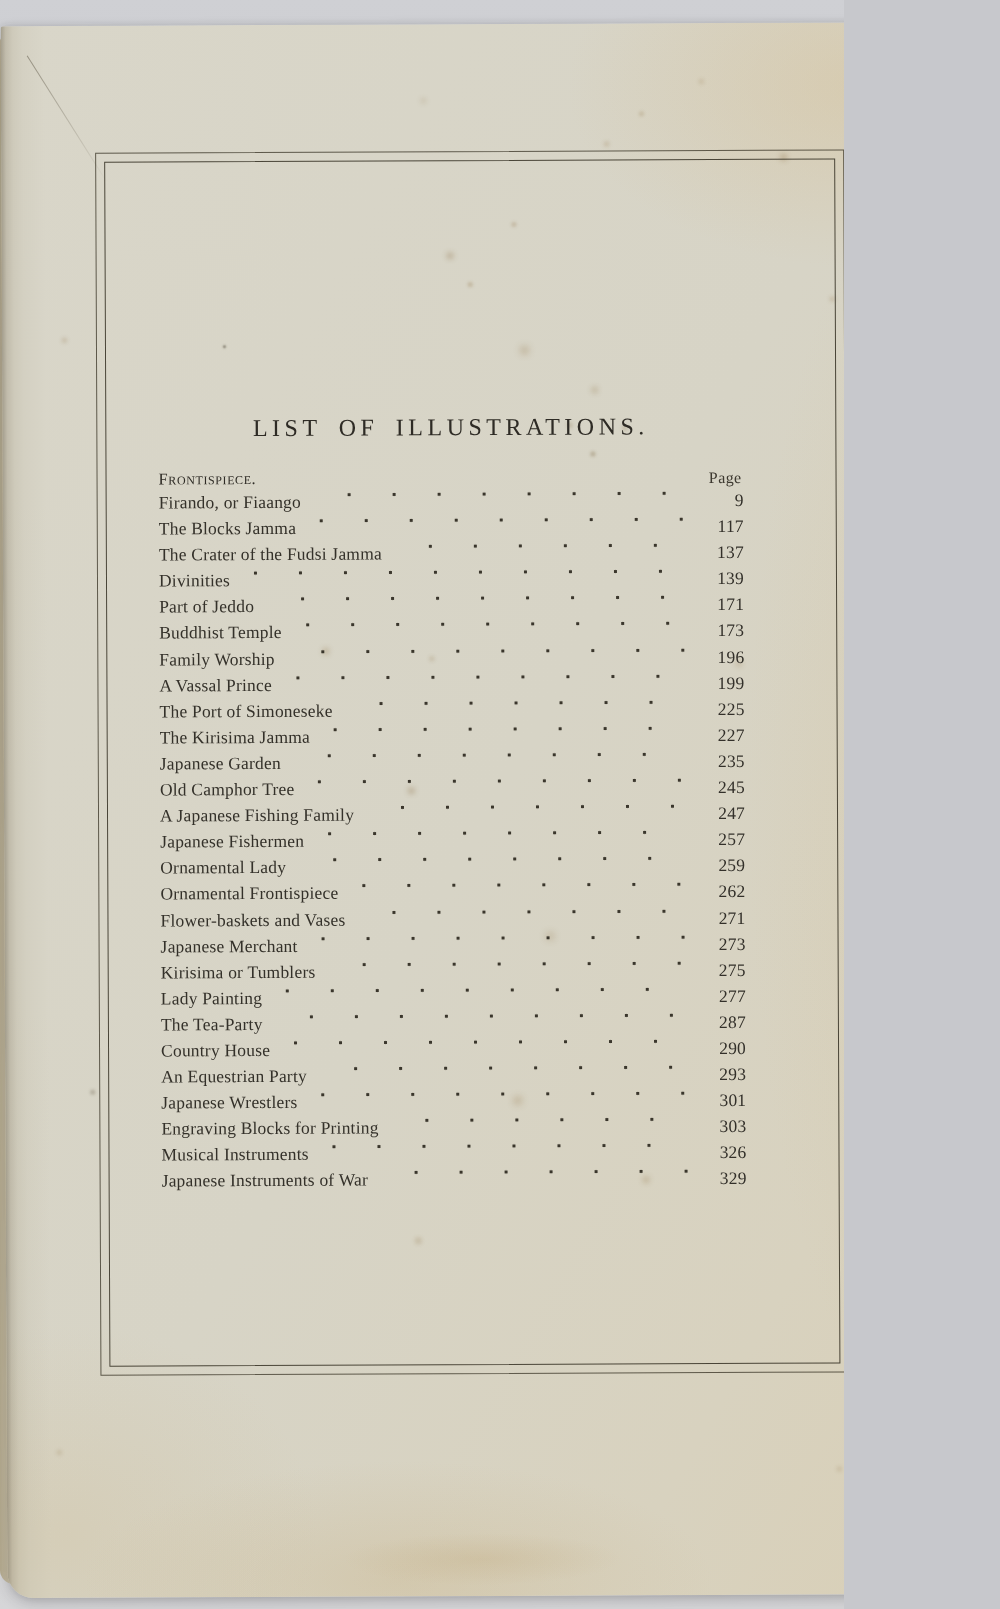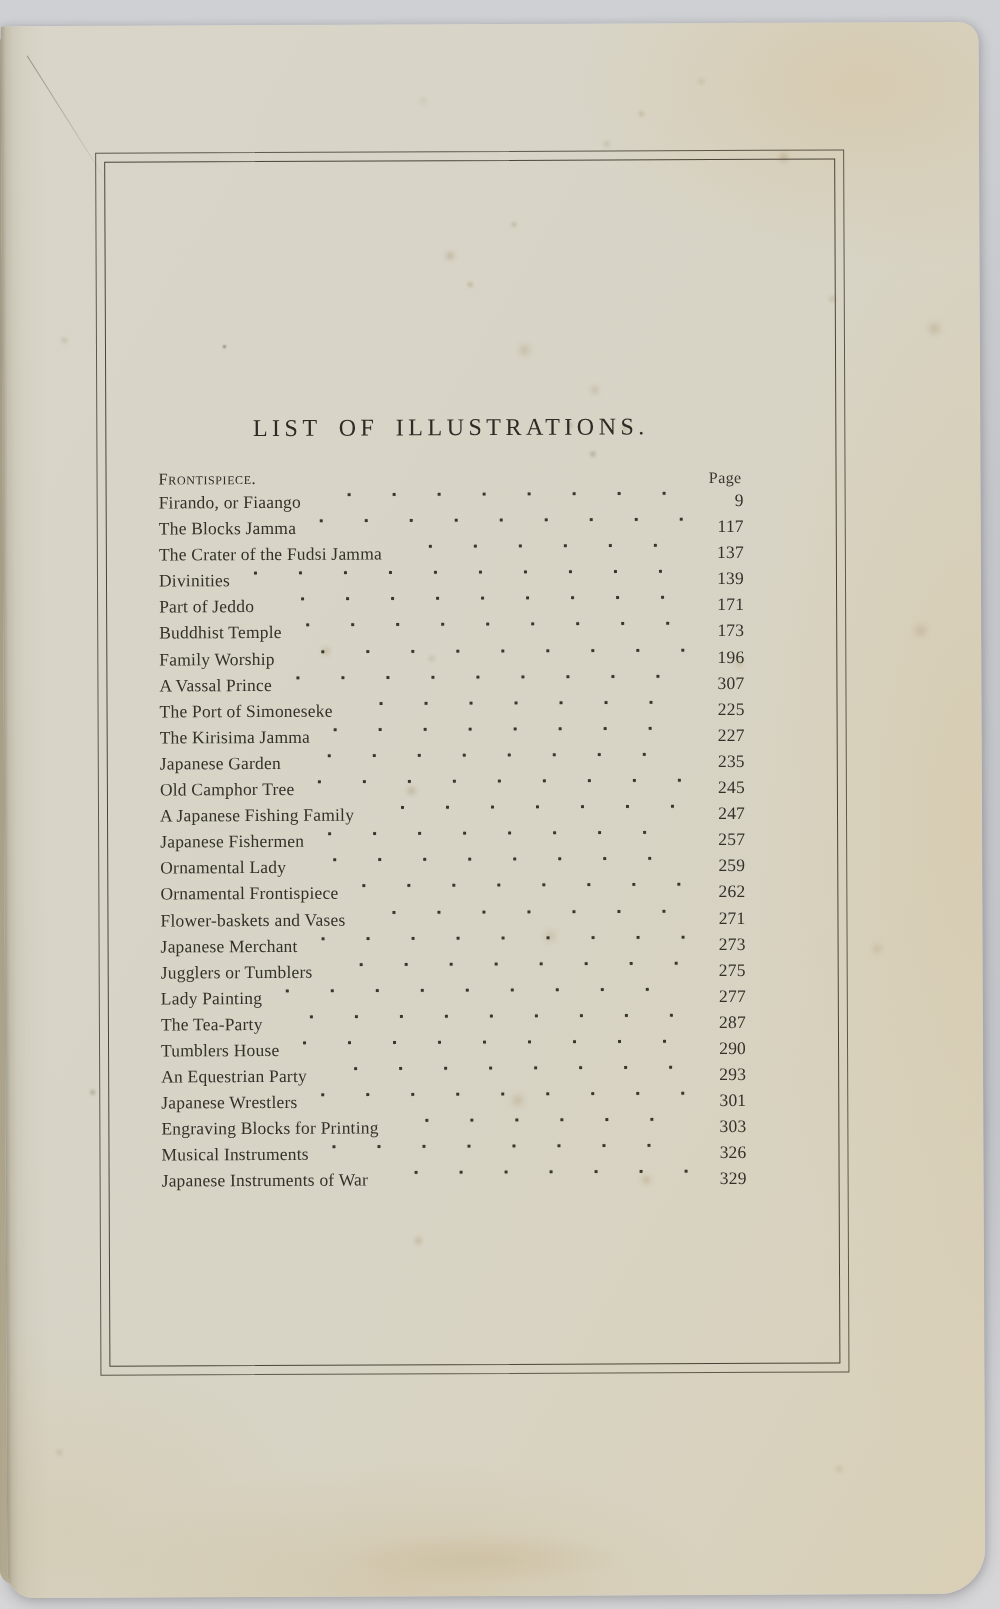--- a/index.html
+++ b/index.html
@@ -11,21 +11,21 @@
     --rule:#4b4537;
     --stain:#8a6f3f;
   }
   html,body{margin:0;padding:0;}
   body{
     background:var(--background,#c7c8cc);
     font-family:"Liberation Serif","DejaVu Serif",serif;
   }
   .scan{
     position:relative;
-    width:1000px;height:1609px;
+    width:844px;height:1609px;
     overflow:hidden;
     background:
       linear-gradient(180deg,#cfd0d4 0%,#c5c6ca 30%,#c3c4c9 70%,#d6d6d8 100%);
   }
   
   .underpage{
     position:absolute;left:0;top:38px;width:26px;height:1546px;
     background:linear-gradient(90deg,#b3a98e 0%,#cfc5ab 40%,#d3cab2 100%);
     border-radius:3px 0 0 14px;
   }
@@ -219,21 +219,21 @@
     <span class="entry-page">173</span>
   </div>
           <div class="toc-row">
     <span class="entry-title">Family Worship</span>
     <span class="leaders"></span>
     <span class="entry-page">196</span>
   </div>
           <div class="toc-row">
     <span class="entry-title">A Vassal Prince</span>
     <span class="leaders"></span>
-    <span class="entry-page">307</span>
+    <span class="entry-page">199</span>
   </div>
           <div class="toc-row">
     <span class="entry-title">The Port of Simoneseke</span>
     <span class="leaders"></span>
     <span class="entry-page">225</span>
   </div>
           <div class="toc-row">
     <span class="entry-title">The Kirisima Jamma</span>
     <span class="leaders"></span>
     <span class="entry-page">227</span>
@@ -272,36 +272,36 @@
     <span class="entry-title">Flower-baskets and Vases</span>
     <span class="leaders"></span>
     <span class="entry-page">271</span>
   </div>
           <div class="toc-row">
     <span class="entry-title">Japanese Merchant</span>
     <span class="leaders"></span>
     <span class="entry-page">273</span>
   </div>
           <div class="toc-row">
-    <span class="entry-title">Jugglers or Tumblers</span>
+    <span class="entry-title">Kirisima or Tumblers</span>
     <span class="leaders"></span>
     <span class="entry-page">275</span>
   </div>
           <div class="toc-row">
     <span class="entry-title">Lady Painting</span>
     <span class="leaders"></span>
     <span class="entry-page">277</span>
   </div>
           <div class="toc-row">
     <span class="entry-title">The Tea-Party</span>
     <span class="leaders"></span>
     <span class="entry-page">287</span>
   </div>
           <div class="toc-row">
-    <span class="entry-title">Tumblers House</span>
+    <span class="entry-title">Country House</span>
     <span class="leaders"></span>
     <span class="entry-page">290</span>
   </div>
           <div class="toc-row">
     <span class="entry-title">An Equestrian Party</span>
     <span class="leaders"></span>
     <span class="entry-page">293</span>
   </div>
           <div class="toc-row">
     <span class="entry-title">Japanese Wrestlers</span>

